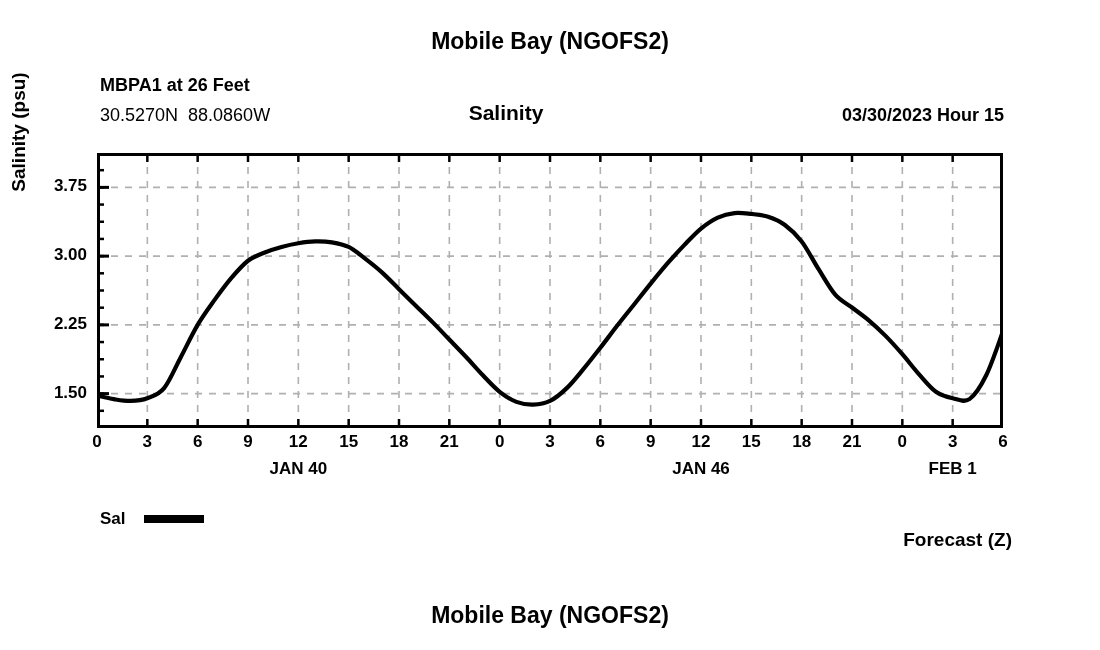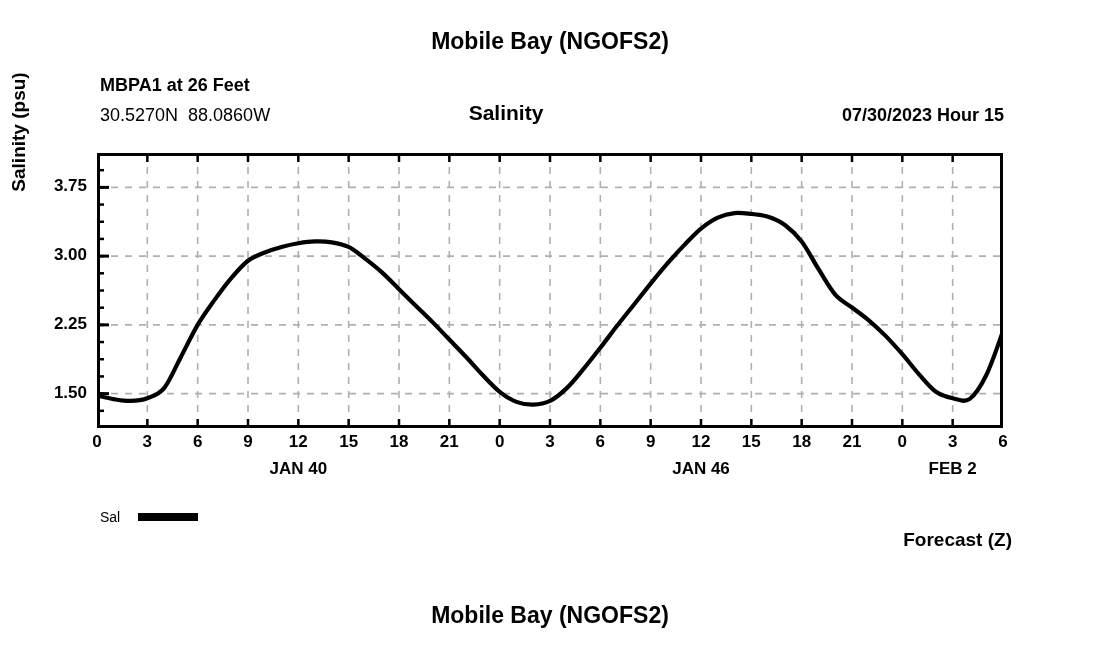--- a/index.html
+++ b/index.html
@@ -138,38 +138,38 @@
   }
 
   
   #legend {
     left: 100px; top: 509px;
     display: flex;
     align-items: center;
     gap: 18px;
   }
   #legend-label {
-    font-size: 14px;
-    font-weight: normal;
+    font-size: 17px;
+    font-weight: bold;
   }
   #legend-swatch {
     width: 60px;
     height: 8px;
     background: #000000;
   }
 </style>
 </head>
 <body>
 
 <div class="abs" id="main-title">Mobile Bay (NGOFS2)</div>
 
 <div class="abs" id="station-line1">MBPA1 at 26 Feet</div>
 <div class="abs" id="station-line2">30.5270N  88.0860W</div>
 <div class="abs" id="subtitle">Salinity</div>
-<div class="abs" id="datestamp">07/30/2023 Hour 15</div>
+<div class="abs" id="datestamp">03/30/2023 Hour 15</div>
 
 <div class="abs" id="y-axis-title">Salinity (psu)</div>
 <div id="y-tick-labels">
     <div class="ytick-label" style="top: 23.375px;">3.75</div>
     <div class="ytick-label" style="top: 92.125px;">3.00</div>
     <div class="ytick-label" style="top: 160.875px;">2.25</div>
     <div class="ytick-label" style="top: 229.625px;">1.50</div>
   </div>
 
 <div class="abs" id="plot-wrap">
@@ -276,21 +276,21 @@
     <div class="xtick-label" style="left: 751.333px;">15</div>
     <div class="xtick-label" style="left: 801.667px;">18</div>
     <div class="xtick-label" style="left: 852px;">21</div>
     <div class="xtick-label" style="left: 902.333px;">0</div>
     <div class="xtick-label" style="left: 952.667px;">3</div>
     <div class="xtick-label" style="left: 1003px;">6</div>
   </div>
 <div id="x-day-labels">
     <div class="xday-label" style="left: 298.333px;">JAN 40</div>
     <div class="xday-label" style="left: 701px;">JAN 46</div>
-    <div class="xday-label" style="left: 952.667px;">FEB 2</div>
+    <div class="xday-label" style="left: 952.667px;">FEB 1</div>
   </div>
 <div class="abs" id="x-axis-title">Forecast (Z)</div>
 
 <div class="abs" id="legend">
   <span id="legend-label">Sal</span>
   <span id="legend-swatch" style="background: rgb(0, 0, 0);"></span>
 </div>
 
 <div class="abs" id="bottom-title">Mobile Bay (NGOFS2)</div>
 

